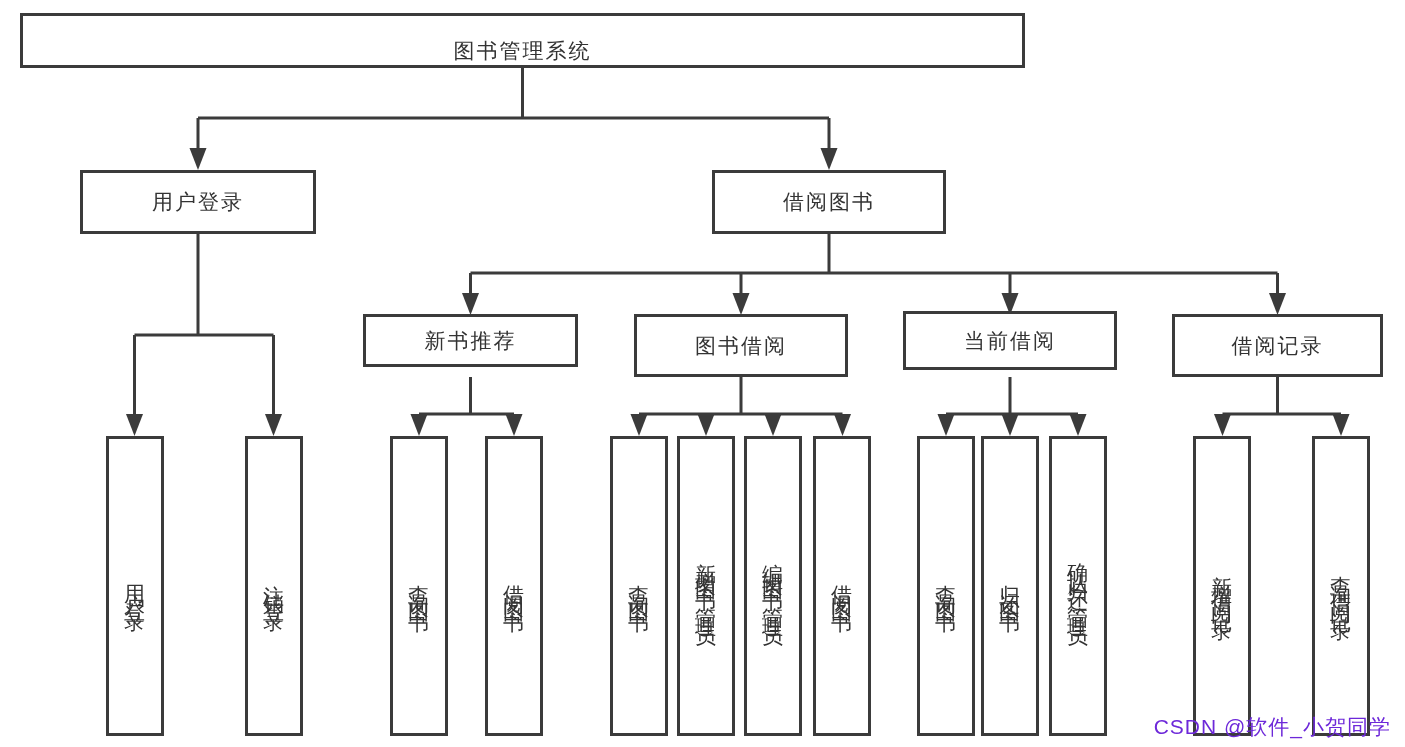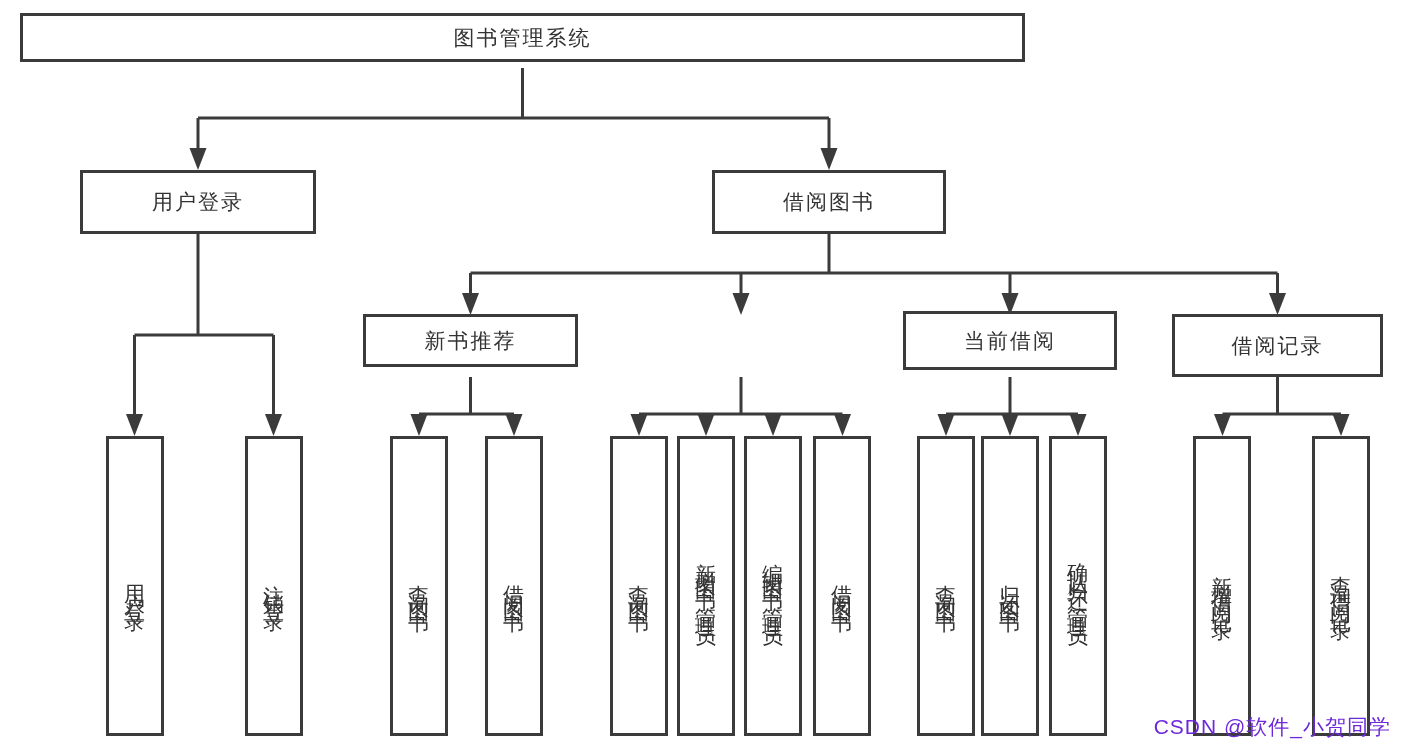--- a/index.html
+++ b/index.html
@@ -13,21 +13,21 @@
   .connectors { position: absolute; left: 0; top: 0; z-index: 0; }
   .hbox {
     position: absolute; z-index: 1;
     box-sizing: border-box;
     border: 3px solid #3b3b3b;
     background: #ffffff;
     display: flex; align-items: center; justify-content: center;
     font-size: 21px; color: #333333; letter-spacing: 2px;
     white-space: nowrap;
   }
-  .root-box  { left: 20px;  top: 13px;  width: 1005px; height: 49px; }
+  .root-box  { left: 20px;  top: 13px;  width: 1005px; height: 55px; align-items: flex-end; }
   .box-user  { left: 80px;  top: 170px; width: 236px;  height: 64px; }
   .box-book  { left: 712px; top: 170px; width: 234px;  height: 64px; }
   .g0 { left: 363px;  top: 314px; width: 215px; height: 53px; }
   .g1 { left: 634px;  top: 314px; width: 214px; height: 63px; }
   .g2 { left: 903px;  top: 302px; width: 214px; height: 59px; margin-top: 9px; }
   .g3 { left: 1172px; top: 314px; width: 211px; height: 63px; }
   .leaf {
     position: absolute; z-index: 1;
     top: 436px; height: 300px; width: 58px;
     box-sizing: border-box;
@@ -94,20 +94,23 @@
   <div class="hbox box-user">
     <span>用户登录</span>
   </div>
   <div class="hbox box-book">
     <span>借阅图书</span>
   </div>
 
   <div class="hbox g0">
     <span>新书推荐</span>
   </div>
+  <div class="hbox g1">
+    <span>图书借阅</span>
+  </div>
   <div class="hbox g2">
     <span>当前借阅</span>
   </div>
   <div class="hbox g3">
     <span>借阅记录</span>
   </div>
 
   <div class="leaf" style="left:106px">
     <span class="vtxt">用户登录</span>
   </div>

